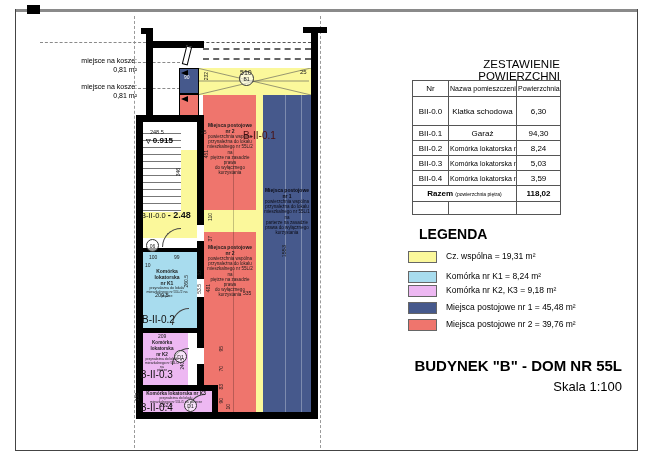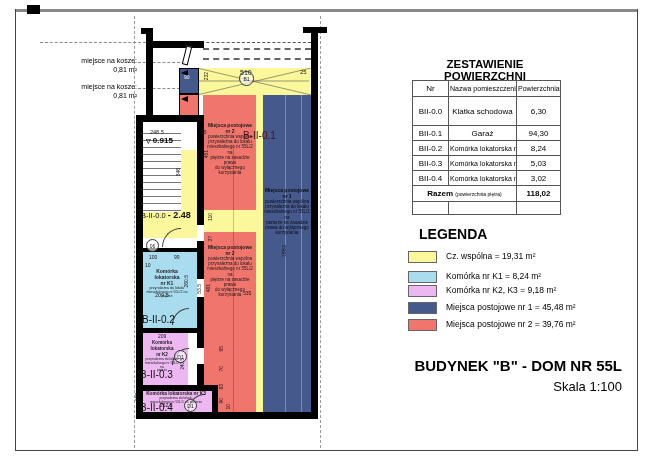--- a/index.html
+++ b/index.html
@@ -16,21 +16,21 @@
   .tinyblock{position:absolute;text-align:center;color:#1c1c1c;}
   .tinyblock .t1{font-size:5px;line-height:6px;font-weight:bold;}
   .tinyblock .t2{font-size:4.5px;line-height:5.2px;}
   .circlem{position:absolute;border:1px solid #333;border-radius:50%;background:rgba(255,255,255,.6);
            display:flex;align-items:center;justify-content:center;font-size:5px;color:#222;}
   .arc{position:absolute;border:0 solid #444;border-left-width:1px;border-top-width:1px;border-top-left-radius:100%;}
   .stairs{position:absolute;background:repeating-linear-gradient(180deg,#777 0 1px,transparent 1px 7px);}
   .arrowL{position:absolute;width:0;height:0;border-top:3px solid transparent;border-bottom:3px solid transparent;border-right:7px solid #000;}
   .parkline{position:absolute;width:0;border-left:1px solid rgba(0,0,0,.22);}
   
-  .tbl-title{position:absolute;font-weight:bold;font-size:11.5px;text-align:center;}
+  .tbl-title{position:absolute;font-weight:normal;font-size:11.5px;text-align:right;}
   table.areas{position:absolute;border-collapse:collapse;table-layout:fixed;}
   table.areas td,table.areas th{border:1px solid #555;font-weight:normal;text-align:center;
        font-size:8px;line-height:9px;padding:1px 1px;overflow:hidden;white-space:nowrap;}
   table.areas .small{font-size:7px;}
   .legend-title{position:absolute;font-size:14px;font-weight:bold;}
   .legend-item{position:absolute;height:12px;}
   .legend-sw{position:absolute;left:0;top:1px;width:27px;height:10px;border:1px solid #666;}
   .legend-tx{position:absolute;left:38px;top:1px;font-size:8.5px;white-space:nowrap;}
   .titleblock{position:absolute;text-align:right;}
   .tb1{font-size:15px;font-weight:bold;line-height:22px;}
@@ -262,21 +262,21 @@
       <td>8,24</td>
     </tr>
     <tr style="height:15px;">
       <td>BII-0.3</td>
       <td class="small">Komórka lokatorska nr K2</td>
       <td>5,03</td>
     </tr>
     <tr style="height:15px;">
       <td>BII-0.4</td>
       <td class="small">Komórka lokatorska nr K3</td>
-      <td>3,02</td>
+      <td>3,59</td>
     </tr>
     <tr style="height:16px;">
       <td colspan="2">
         <span style="font-weight:bold;">Razem</span>
         <span style="font-size:5px;">(powierzchnia piętra)</span>
       </td>
       <td style="font-weight:bold;">118,02</td>
     </tr>
     <tr style="height:13px;">
       <td></td>

